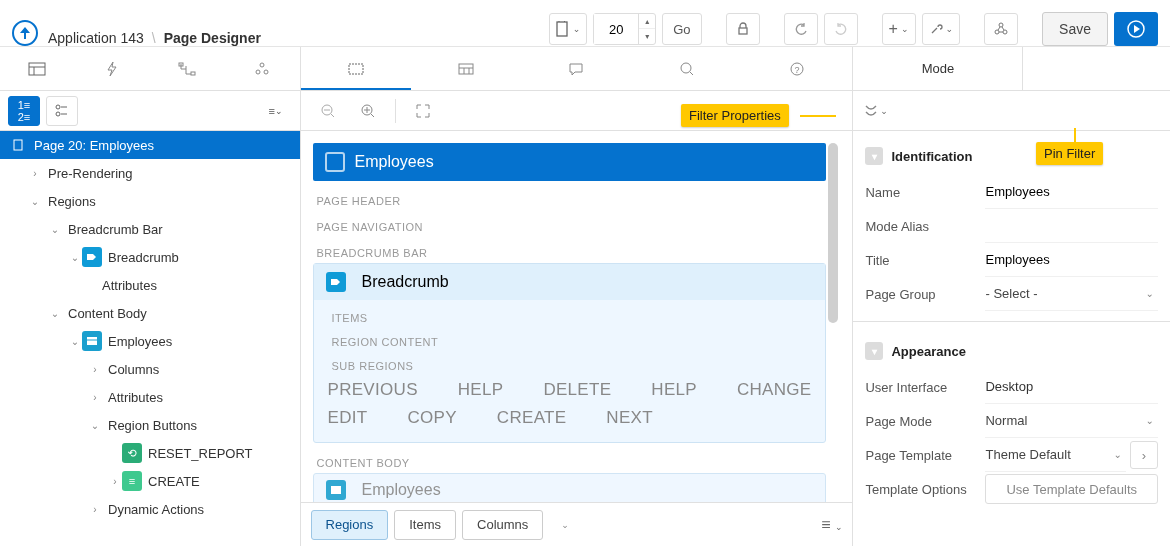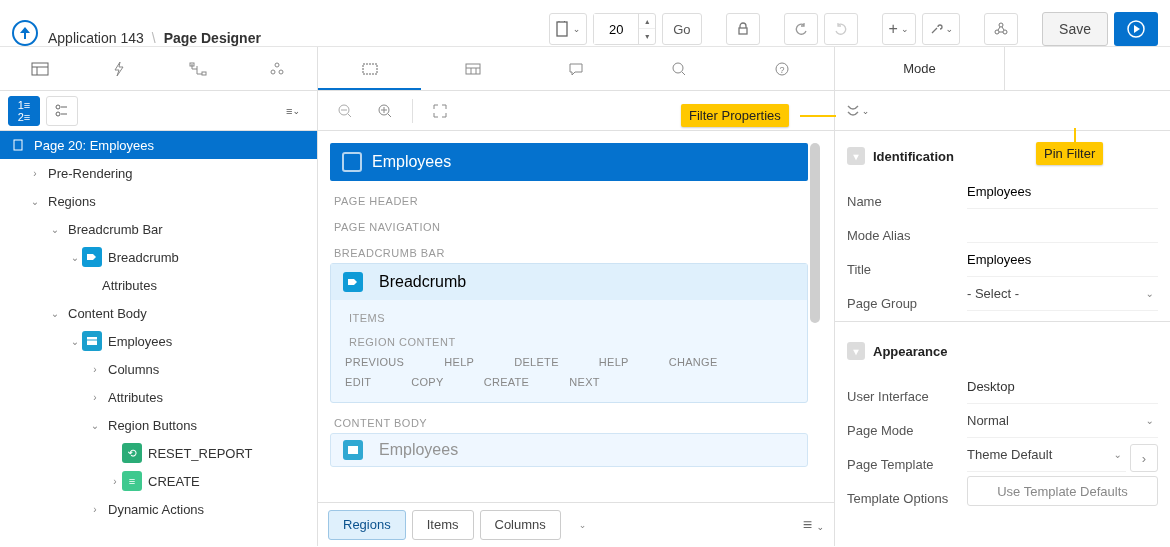--- a/index.html
+++ b/index.html
@@ -51,39 +51,39 @@
 .center-body-wrap { position: relative; padding-right: 12px; }
 .fake-scroll { position:absolute; top:0; right:0; width:10px; height: 180px; background:#cfcfcf; border-radius:5px; }
 .page-title-bar { background: #0572CE; color:#fff; height: 38px; display:flex; align-items:center; padding: 0 12px; border-radius:2px; gap:10px; }
 .page-title-bar .sq { width:20px; height:20px; border:2px solid rgba(255,255,255,0.7); border-radius:3px; }
 .section-label { font-size: 11px; color: #9a9a9a; letter-spacing: 0.5px; margin: 14px 0 4px 4px; }
 .bc-region { border:1px solid #cde3f4; background:#eef7ff; border-radius:3px; padding: 0; }
 .bc-header { background:#dff0fc; height: 36px; display:flex; align-items:center; padding: 0 12px; gap:10px; }
 .bc-sub { padding: 0 14px 10px; }
 .bc-sub .section-label { margin-top: 12px; }
 .action-row { display:flex; gap: 40px; padding: 4px 0; }
-.action-row span { font-size: 11px; color: #888; letter-spacing: 0.3px; }
+.action-row span { font-size: 17px; color: #888; letter-spacing: 0.3px; }
 .emp-region { margin-top: 4px; border:1px solid #cde3f4; background:#eef7ff; border-radius:3px; padding: 6px 12px; display:flex; align-items:center; gap:10px; opacity:0.9; }
 .bottom-tabs { border-top:1px solid #e0e0e0; height: 44px; display:flex; align-items:center; padding: 0 10px; gap: 6px; }
 .bottom-tab { height: 30px; padding: 0 14px; border:1px solid #ccc; border-radius:3px; display:flex; align-items:center; font-size:13px; color:#444; }
 .bottom-tab.active { background:#dff0fc; border-color:#9cc6e5; color:#0b528e; }
 
 .right-panel { width: 335px; display:flex; flex-direction:column; }
 .right-tabs { height: 44px; border-bottom: 1px solid #e0e0e0; display:flex; }
 .right-tab { width: 170px; display:flex; align-items:center; justify-content:center; font-size:13px; color:#333; border-right:1px solid #e0e0e0; }
 .right-toolbar { height: 40px; border-bottom: 1px solid #e0e0e0; display:flex; align-items:center; padding: 0 8px; gap: 8px; }
 .filter-wrap { flex:1; height:32px; border:2px solid #0572CE; border-radius:2px; display:flex; align-items:center; padding: 0 0 0 8px; }
 .filter-wrap input { flex:1; border:none; outline:none; font-size:13px; color:#666; }
 .filter-wrap .searchic { color:#0572CE; width:22px; }
 .pin-btn { width:28px; height:28px; background:#ffc800; border-radius:2px; display:flex; align-items:center; justify-content:center; color:#333; }
 .rel-btn { width:28px; height:28px; display:flex; align-items:center; justify-content:center; color:#666; }
 .props { flex:1; overflow-y:auto; padding: 6px 12px; font-size:13px; }
 .prop-group-hdr { display:flex; align-items:center; gap:8px; padding: 10px 0 10px 0; font-weight:600; color:#222; }
 .collapse-box { width:18px; height:18px; background:#dcdcdc; border-radius:3px; display:flex; align-items:center; justify-content:center; color:#fff; font-size:10px; }
-.prop-row { display:flex; align-items:flex-end; height: 34px; }
+.prop-row { display:flex; align-items:center; height: 34px; }
 .prop-label { width: 120px; color:#555; }
 .prop-field { flex:1; color:#333; display:flex; align-items:center; justify-content:space-between; padding-right:4px; border-bottom:1px solid #f0f0f0; height:100%; }
 .prop-field input, .prop-field select { border:none; width:100%; background:transparent; font-size:13px; }
 .prop-sel { color:#444; }
 .chev-down { color:#888; font-size:10px; }
 .tmpl-opts { flex:1; height:30px; border:1px solid #ddd; border-radius:3px; display:flex; align-items:center; justify-content:center; color:#888; font-size:13px; }
 .go-btn { width:28px; height:28px; border:1px solid #ddd; border-radius:3px; margin-left:4px; display:flex; align-items:center; justify-content:center; color:#888; }
 .divider-h { height:1px; background:#e0e0e0; margin: 10px -12px; }
 
 .callout { position:absolute; background:#ffc800; color:#222; font-size:13px; padding: 4px 8px; border-radius:2px; box-shadow: 0 1px 2px rgba(0,0,0,0.2); z-index: 50; white-space:nowrap; }
@@ -414,20 +414,21 @@
             <span class="tree-icon ti-bc">
                 <svg width="12" height="10">
                   <path d="M1 2 L7 2 L10 5 L7 8 L1 8 Z" fill="#fff"></path>
                 </svg>
               </span>
             <span>Breadcrumb</span>
           </div>
           <div class="bc-sub">
             <div class="section-label">ITEMS</div>
             <div class="section-label">REGION CONTENT</div>
+            <div class="section-label">SUB REGIONS</div>
             <div class="action-row">
               <span>PREVIOUS</span>
               <span>HELP</span>
               <span>DELETE</span>
               <span>HELP</span>
               <span>CHANGE</span>
             </div>
             <div class="action-row">
               <span>EDIT</span>
               <span>COPY</span>

